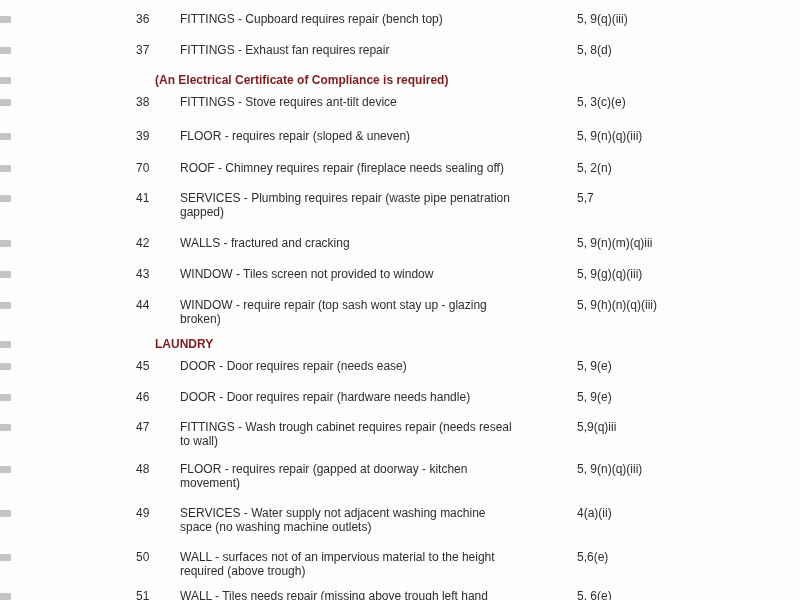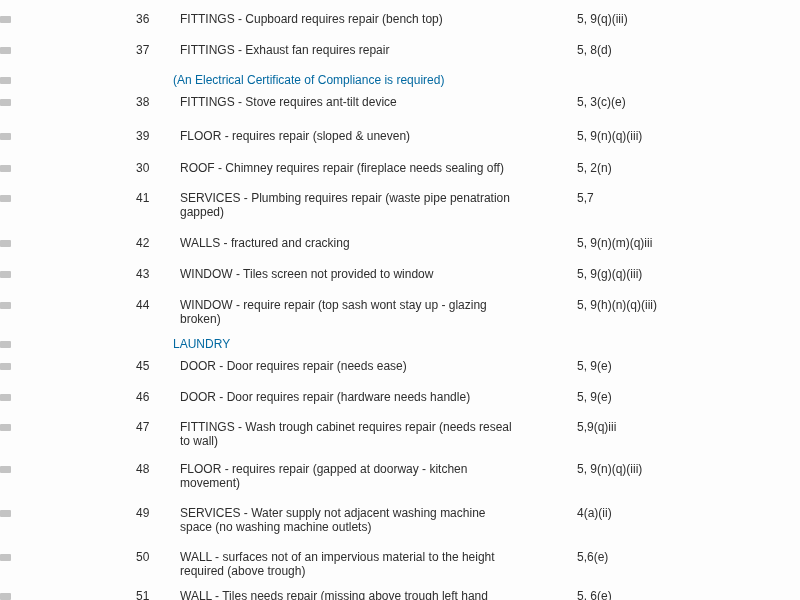--- a/index.html
+++ b/index.html
@@ -35,24 +35,24 @@
     width: 400px;
     white-space: pre-wrap;
   }
   .code {
     position: absolute;
     left: 577px;
     width: 220px;
   }
   .heading {
     position: absolute;
-    left: 173px;
+    left: 155px;
     width: 500px;
-    font-weight: normal;
-    color: #0369a1;
+    font-weight: bold;
+    color: #7f1d1d;
   }
   .edge-mark {
     position: absolute;
     left: 0;
     width: 11px;
     height: 7px;
     background: #b0b0b0;
     opacity: 0.75;
     border-radius: 1px;
   }
@@ -84,21 +84,21 @@
     <div class="code">5, 3(c)(e)</div>
   </div>
 
   <div class="row" style="top:129px">
     <div class="num">39</div>
     <div class="desc">FLOOR - requires repair (sloped &amp; uneven)</div>
     <div class="code">5, 9(n)(q)(iii)</div>
   </div>
 
   <div class="row" style="top:161px">
-    <div class="num">30</div>
+    <div class="num">70</div>
     <div class="desc">ROOF - Chimney requires repair (fireplace needs sealing off)</div>
     <div class="code">5, 2(n)</div>
   </div>
 
   <div class="row" style="top:191px">
     <div class="num">41</div>
     <div class="desc">SERVICES - Plumbing requires repair (waste pipe penatration
 gapped)</div>
     <div class="code">5,7</div>
   </div>

